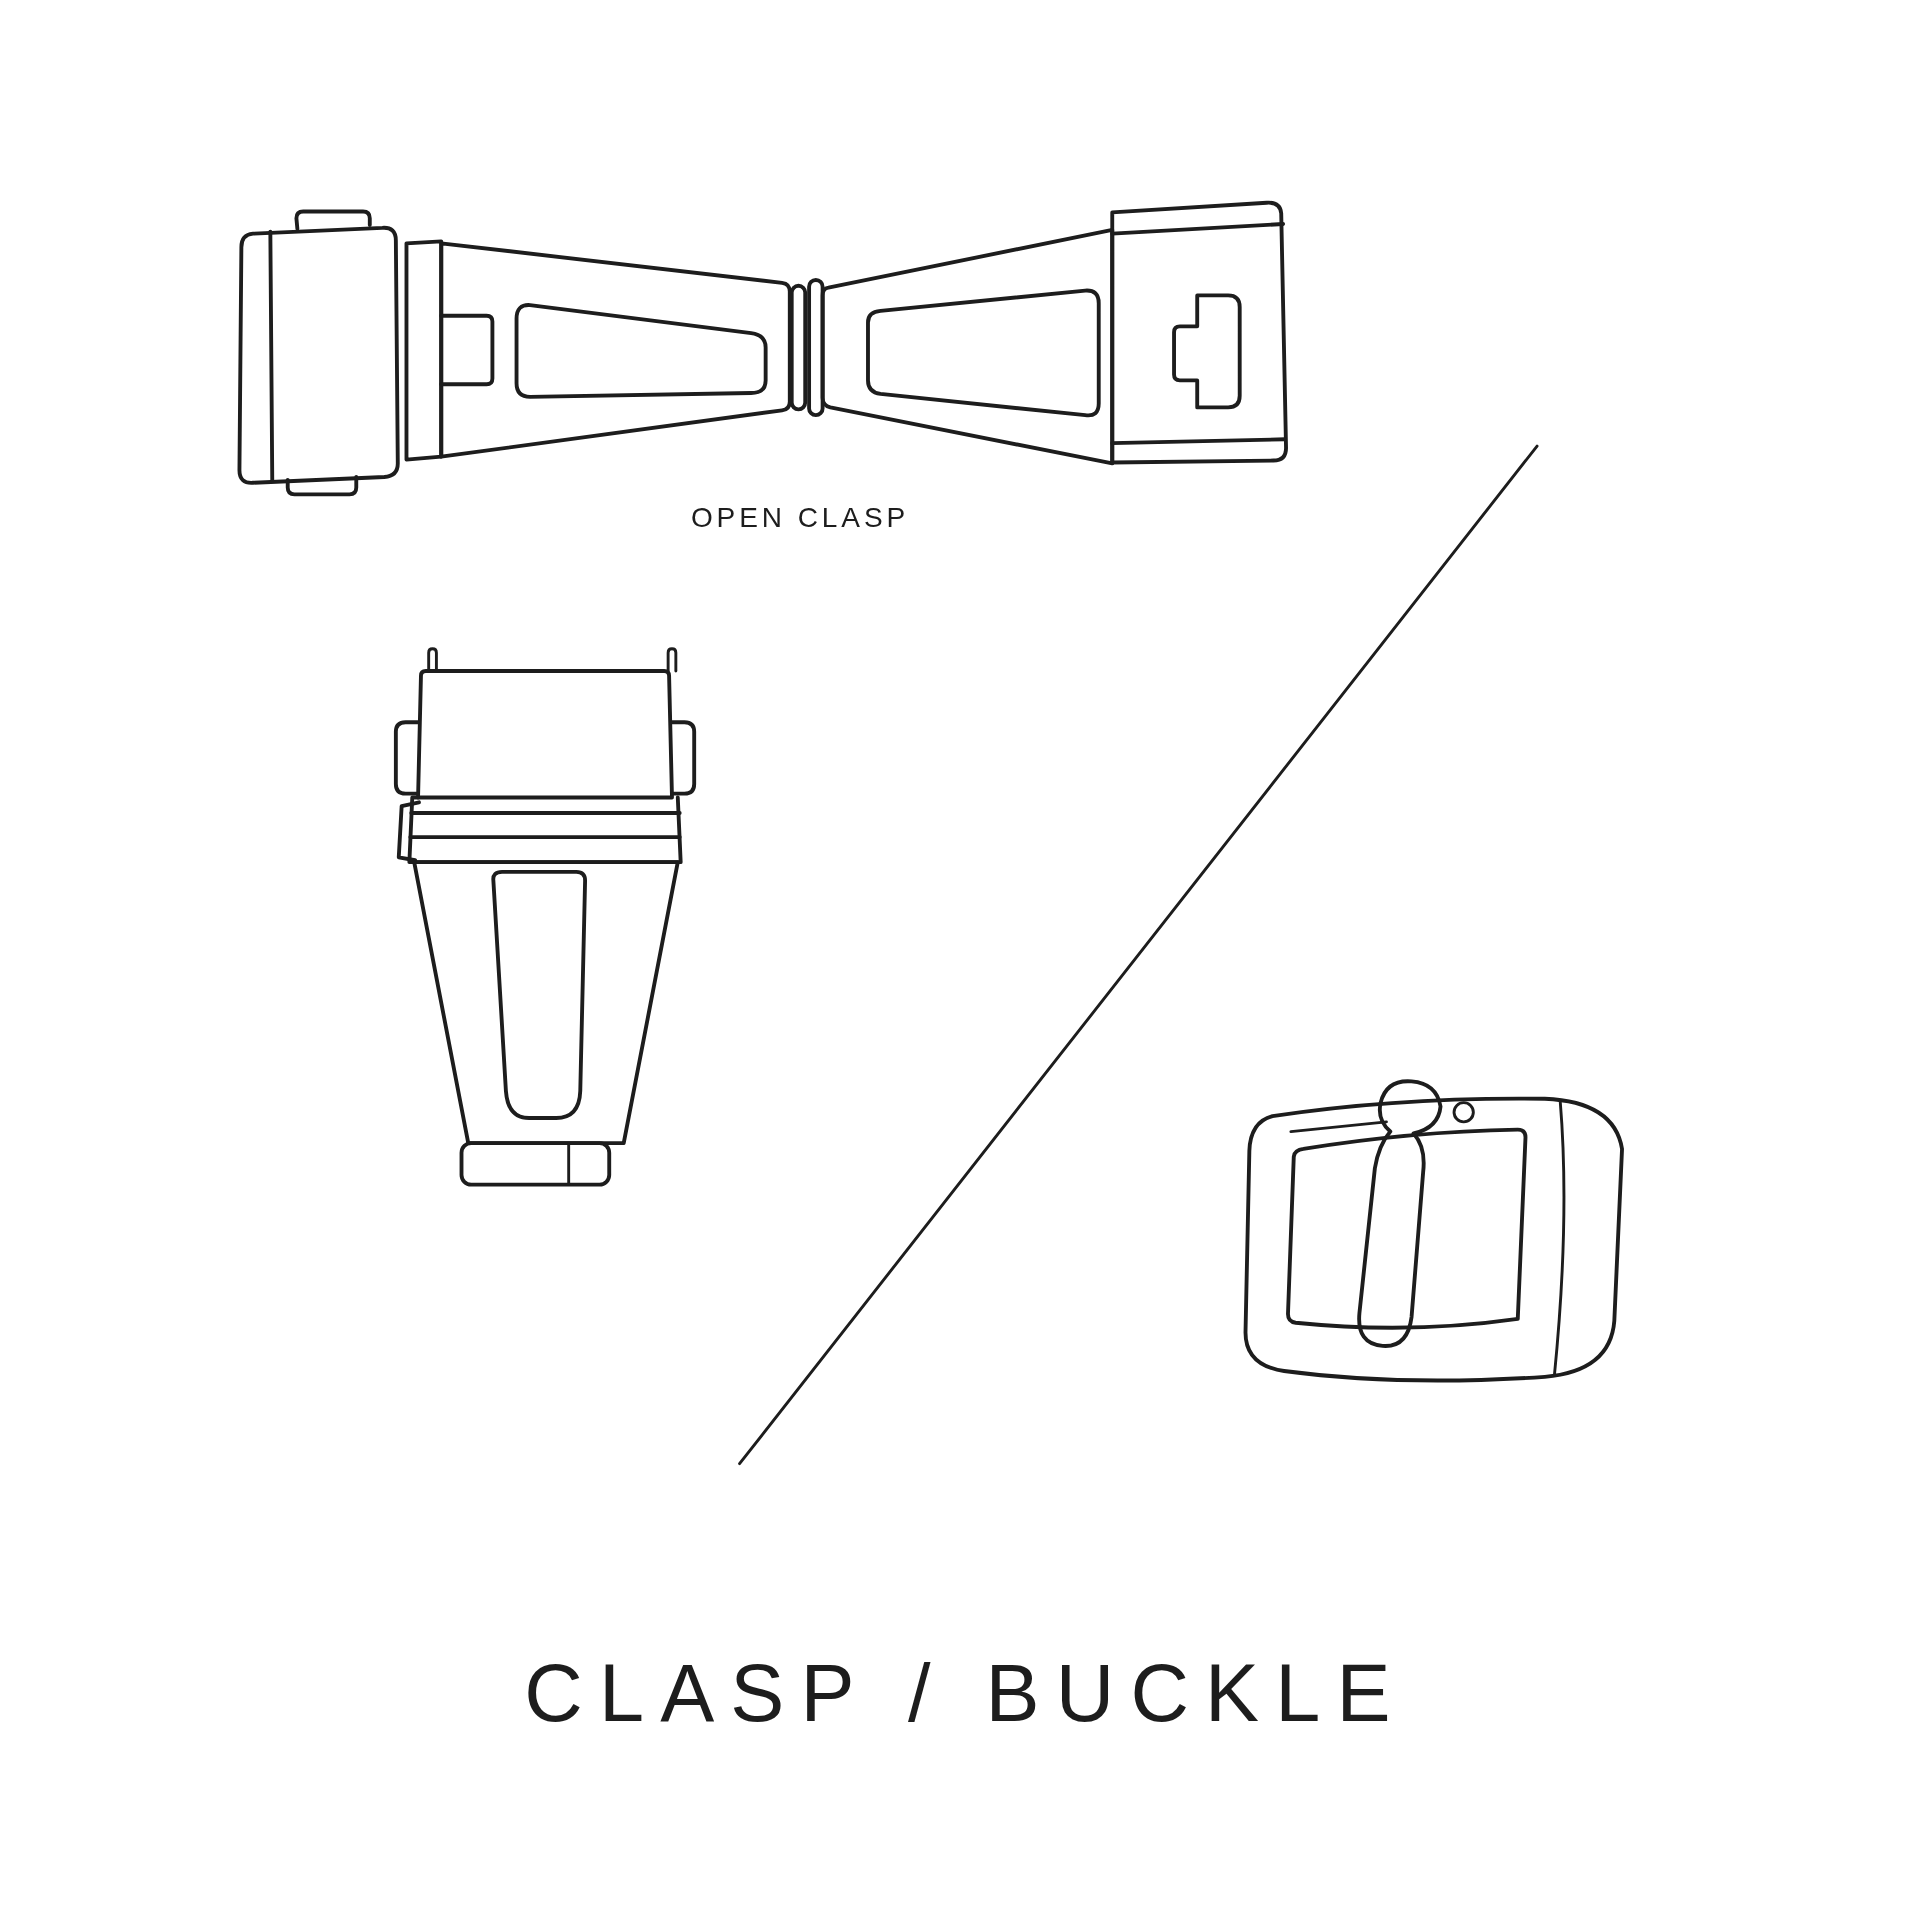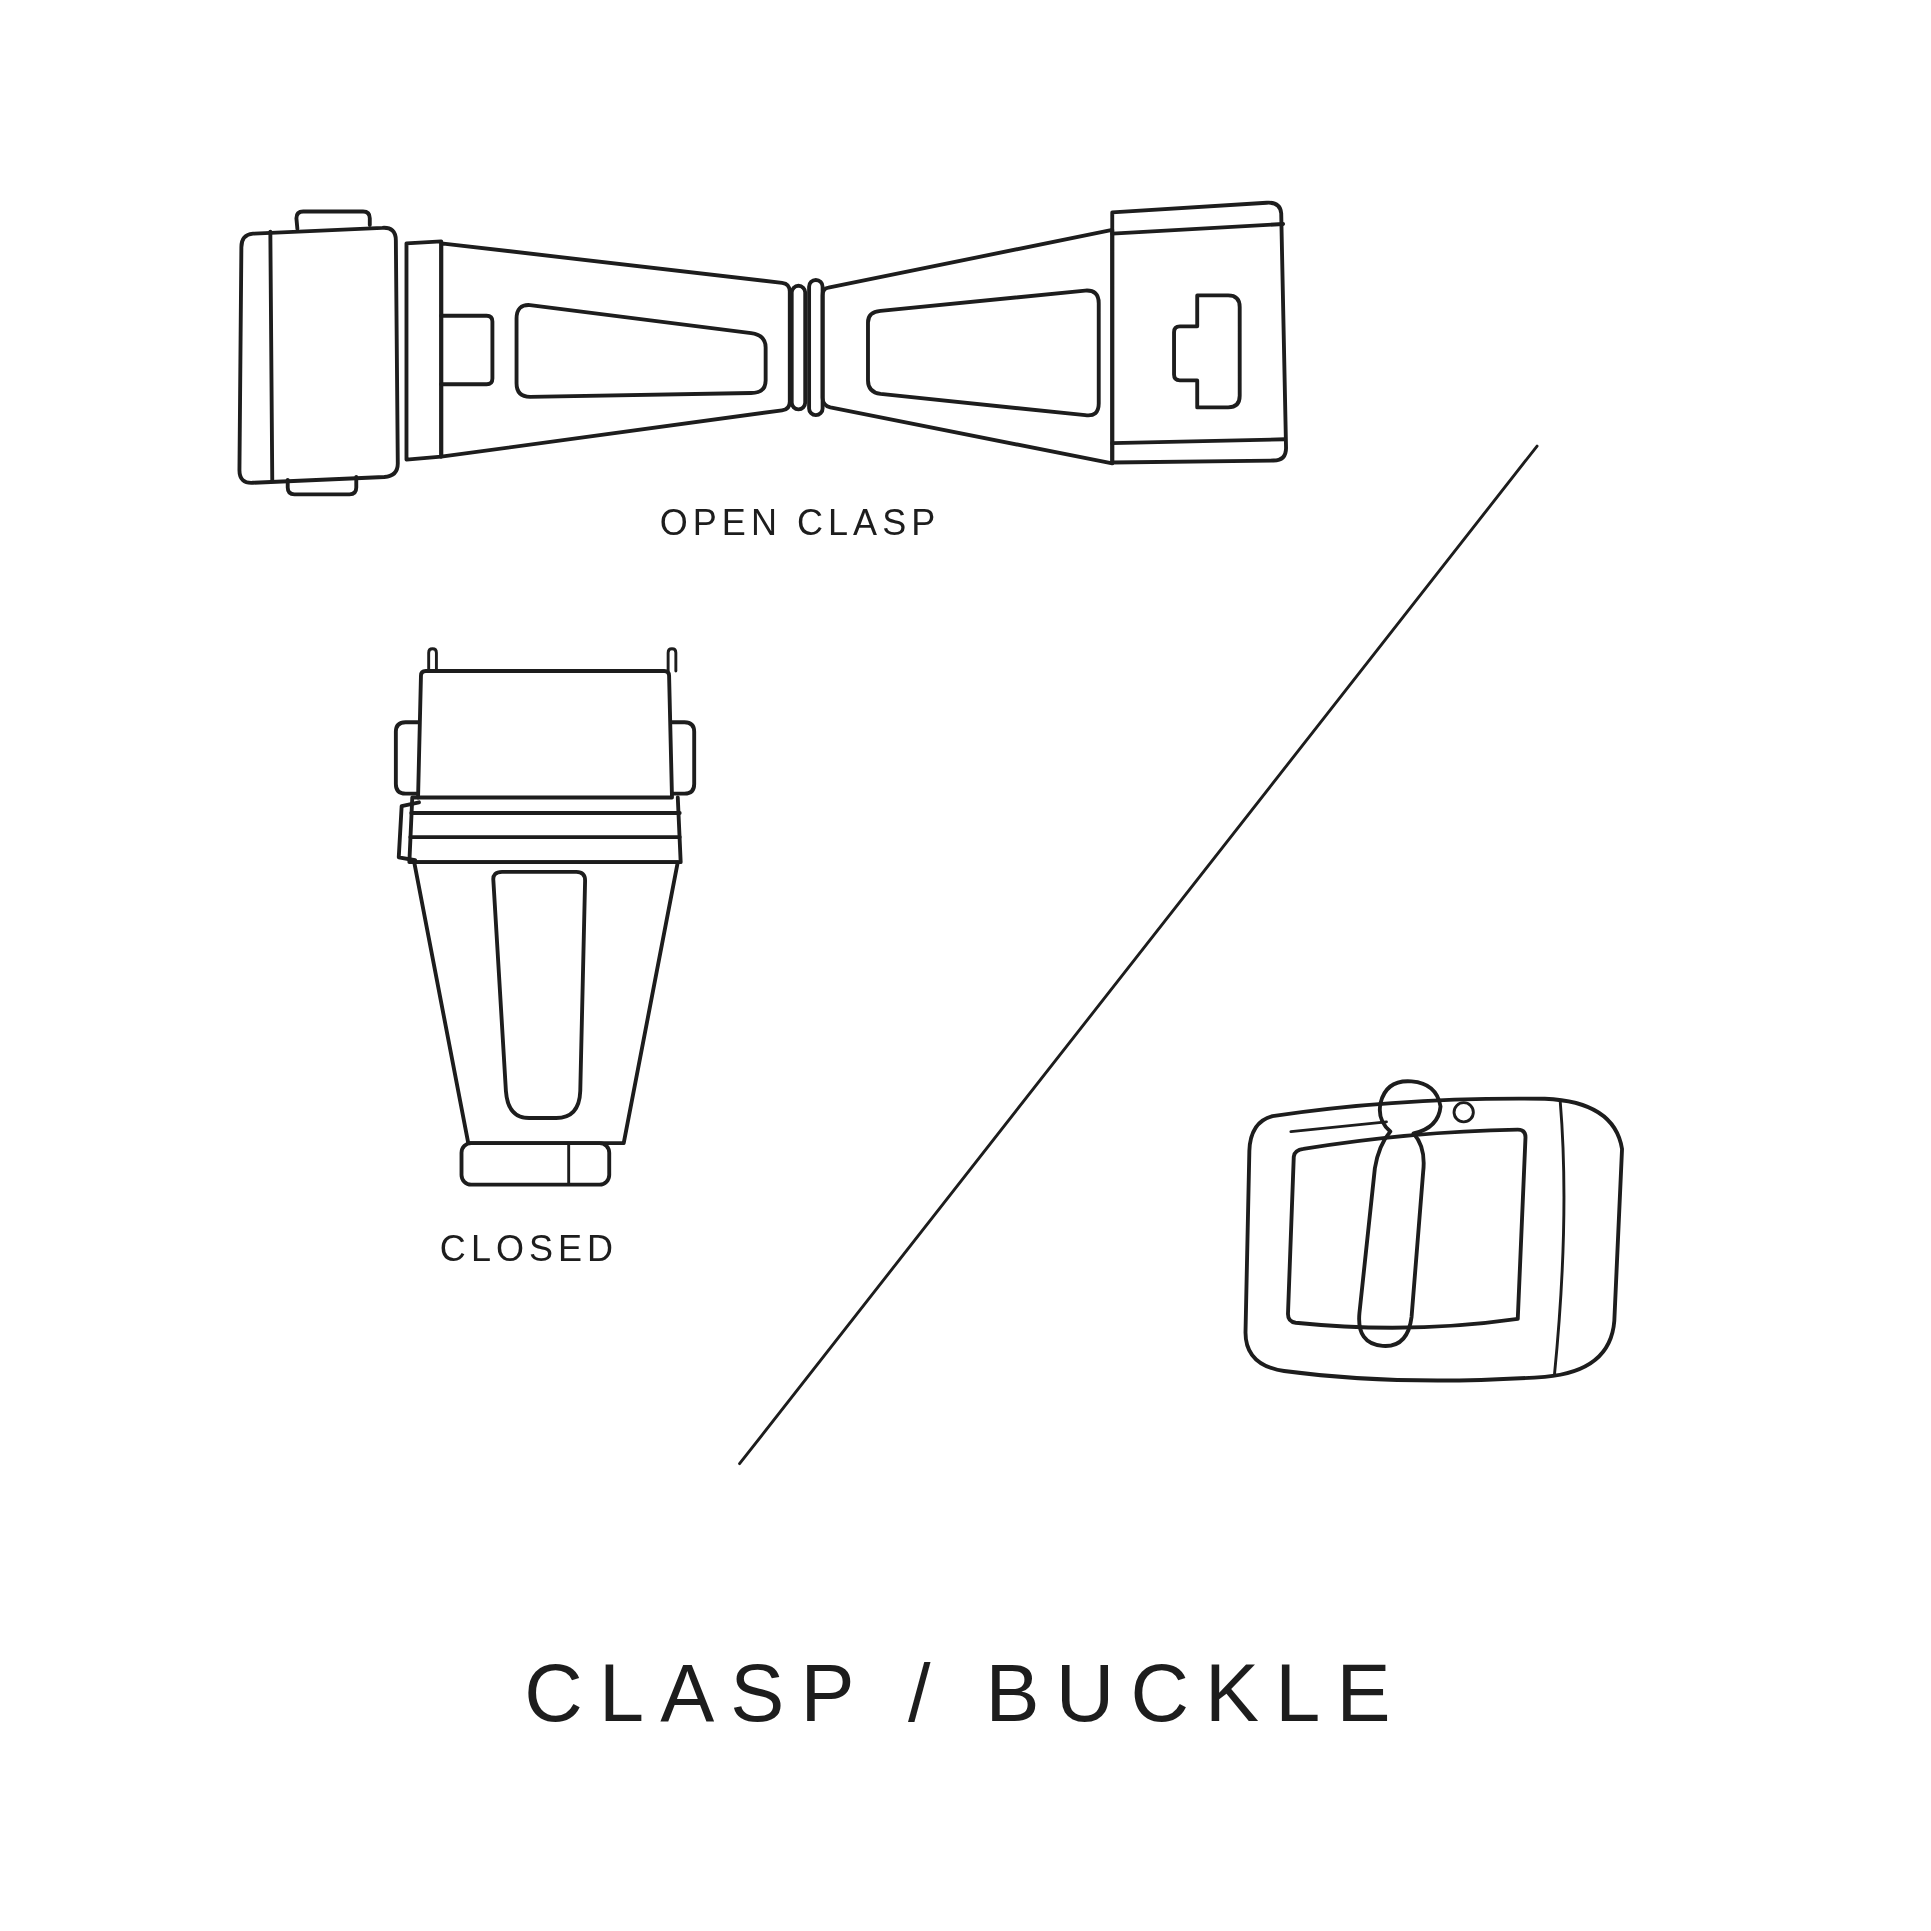--- a/index.html
+++ b/index.html
@@ -12,21 +12,21 @@
     width:1931px;height:1931px;
     background:var(--background);
     font-family:"Liberation Sans", sans-serif;
     color:var(--ink);
     overflow:hidden;
   }
   svg.art{position:absolute;left:0;top:0;width:1931px;height:1931px;color:var(--ink);}
   .caption{
     position:absolute;
     text-align:center;
-    font-size:36px;
+    font-size:28px;
     letter-spacing:0.14em;
     font-weight:400;
     color:var(--ink);
     white-space:nowrap;
   }
   .caption.open{left:414px;width:772px;top:502px;}
   .caption.closed{left:143px;width:772px;top:1228px;}
   .title{
     position:absolute;
     left:0;width:1931px;top:1647px;
@@ -107,18 +107,17 @@
       <path d="M1337 1172 L1436 1162" stroke-width="3"></path>
       <circle cx="1516" cy="1152" r="10" stroke-width="3"></circle>
 
       <path d="M1492 1146 Q1488 1122 1462 1120 Q1436 1118 1430 1142 Q1426 1160 1440 1172 Q1428 1186 1424 1210 L1408 1360 Q1405 1392 1432 1394 Q1458 1396 1462 1364 L1474 1214 Q1477 1188 1464 1174 Q1490 1168 1492 1146 Z"></path>
     </g>
 
   </svg>
 
   <div class="caption open">OPEN CLASP</div>
 
-  <div class="caption closed">CLOSED</div>
 
   <div class="title">CLASP / BUCKLE</div>
 
 </div>
 
 
 </body></html>

